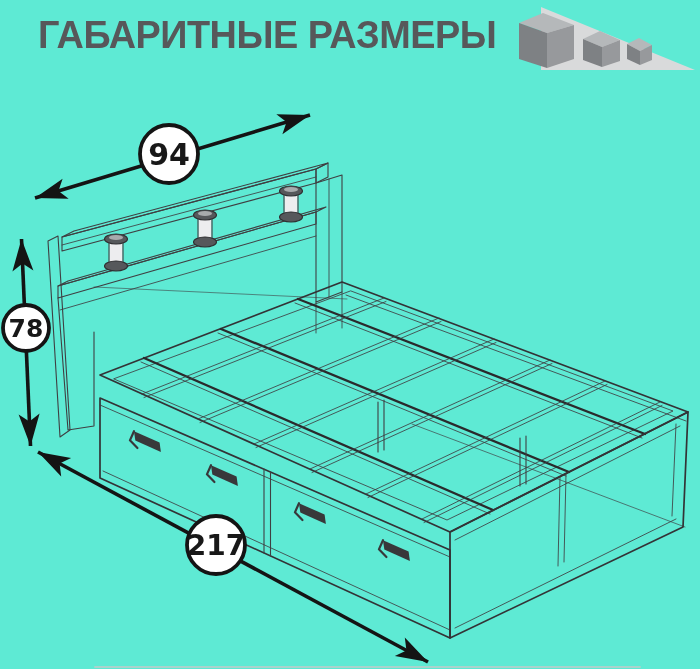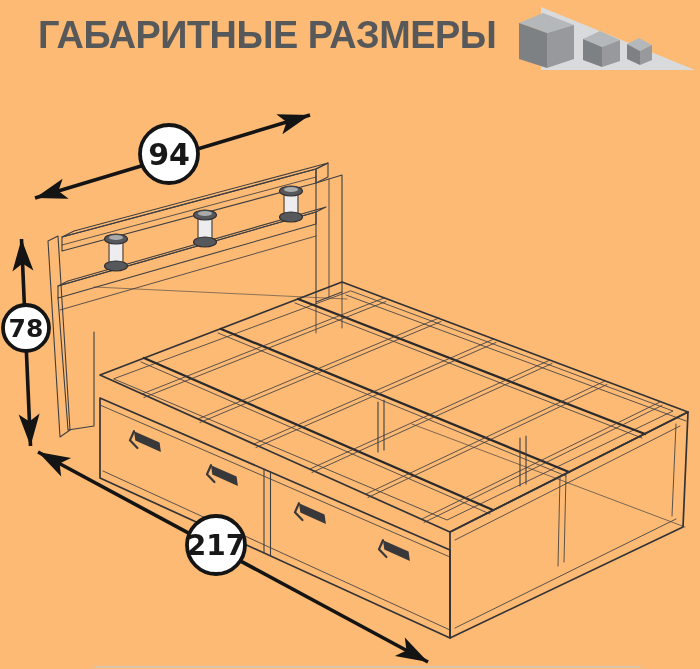--- a/index.html
+++ b/index.html
@@ -1,16 +1,16 @@
 <!DOCTYPE html>
 <html><head>
 <meta charset="utf-8">
 <style>
   html,body{margin:0;padding:0;background:#ffffff;}
-  .stage{position:relative;width:700px;height:669px;background:#fdba74;overflow:hidden;
+  .stage{position:relative;width:700px;height:669px;background:#5eead4;overflow:hidden;
          font-family:"Liberation Sans",sans-serif;}
   .title{position:absolute;left:38px;top:13px;font-size:39px;font-weight:700;
          color:#57585a;letter-spacing:-0.5px;white-space:nowrap;
          transform:scaleX(0.97);transform-origin:left center;}
   .logo{position:absolute;left:505px;top:2px;width:195px;height:80px;}
   .bed-svg{position:absolute;left:0;top:0;width:700px;height:669px;}
   .wire{stroke:#3f3f42;fill:none;stroke-width:1.1;stroke-linejoin:round;stroke-linecap:round;}
   .wire .thin{stroke-width:0.85;}
   .wire .mid{stroke-width:1.7;stroke:#333336;}
   .wire .thick{stroke-width:2.3;stroke:#2a2a2c;}

